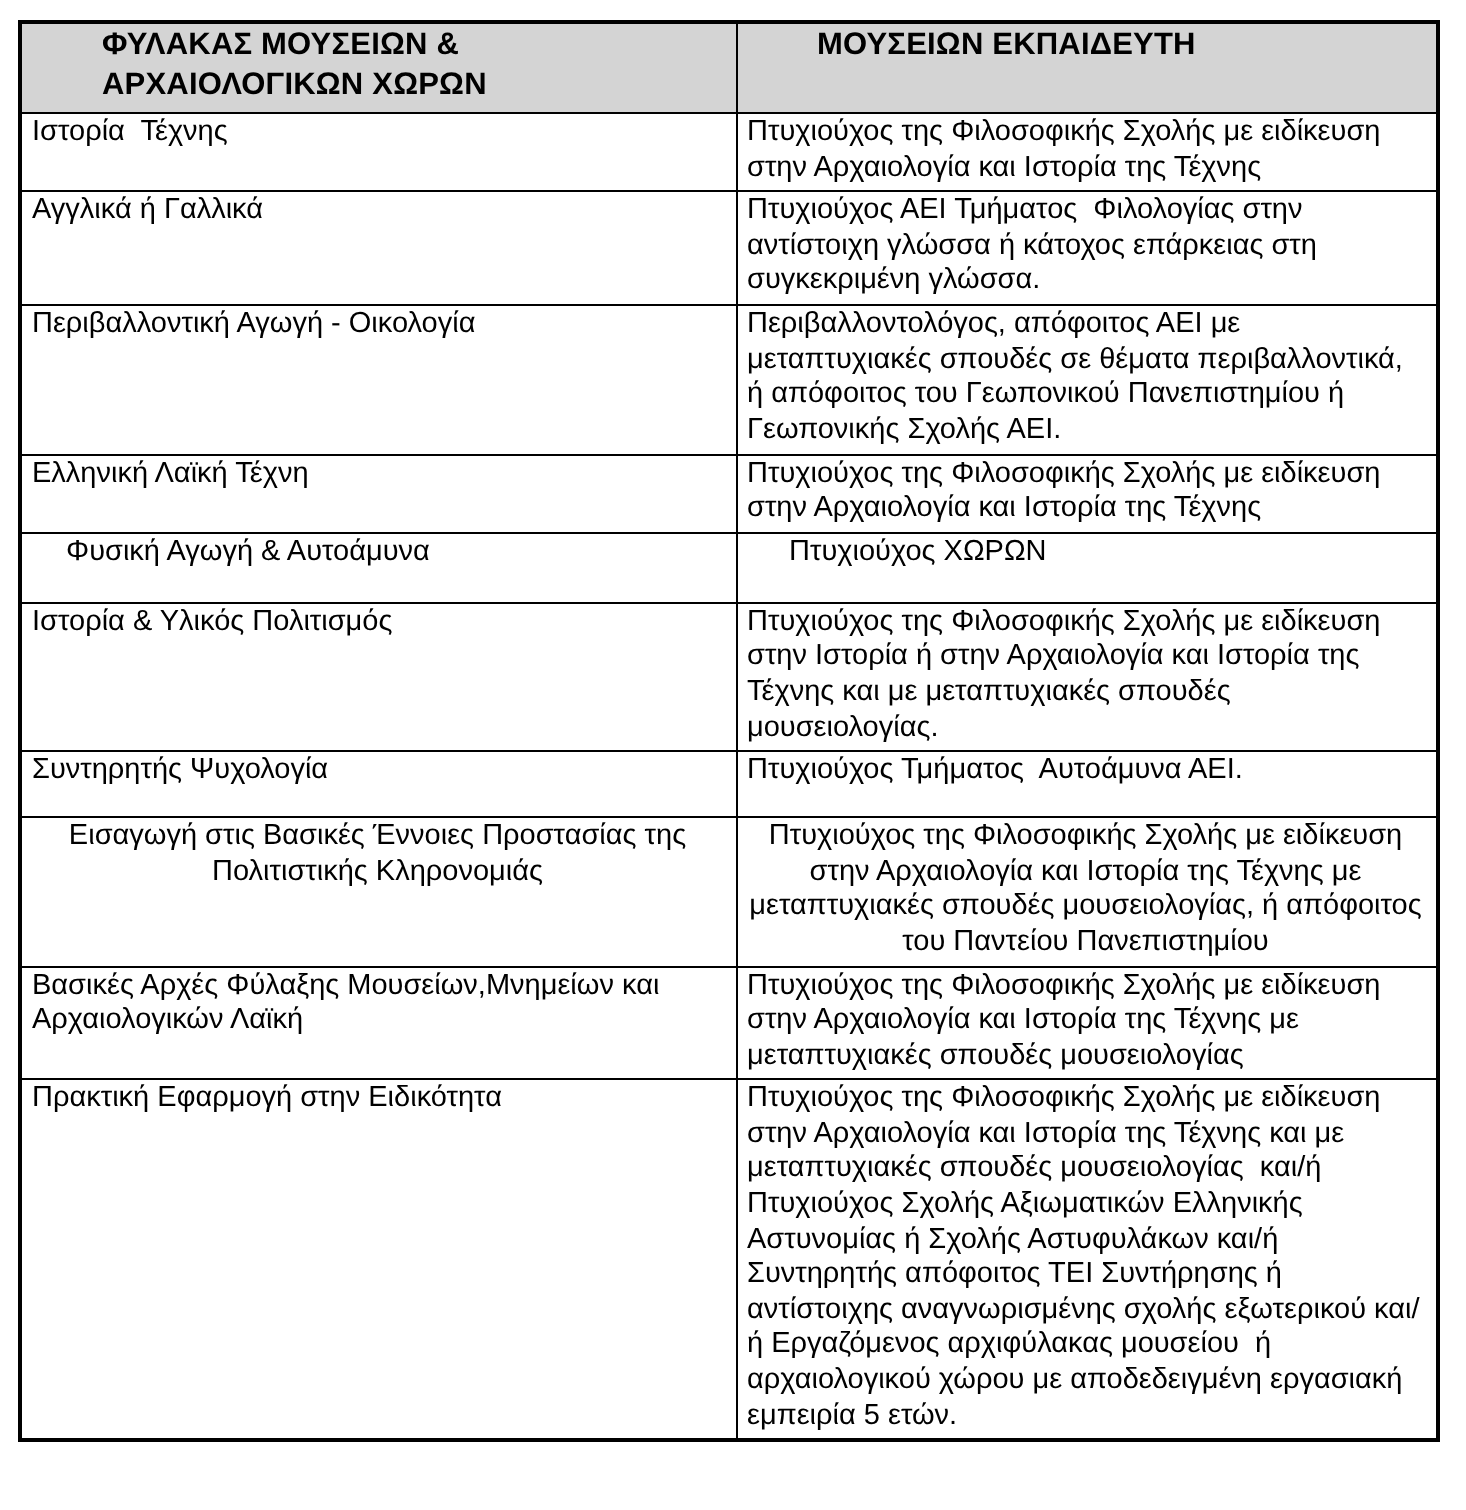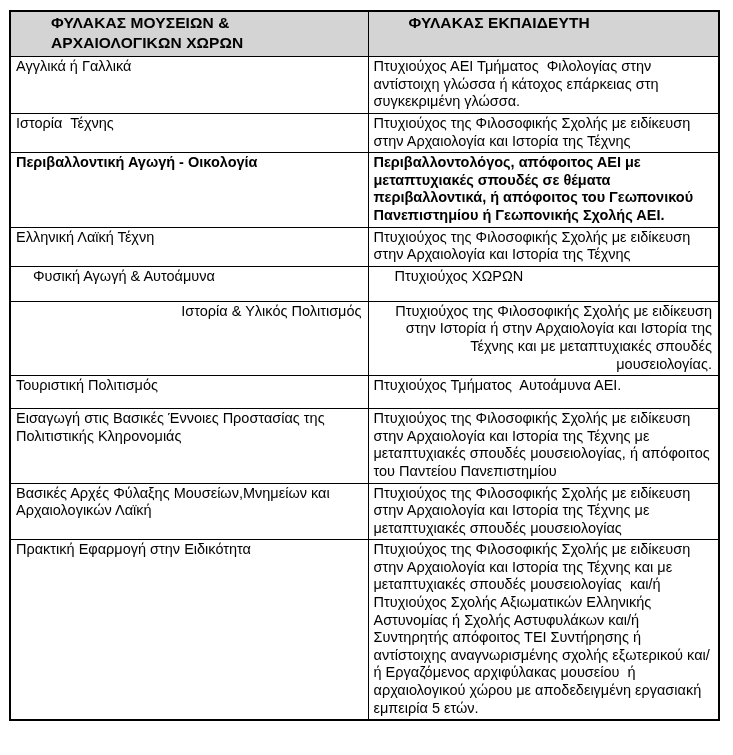--- a/index.html
+++ b/index.html
@@ -42,72 +42,72 @@
     padding-left: 40px;
   }
   .doc-table td {
     font-size: 14.5px;
     line-height: 17.6px;
     font-weight: normal;
   }
   
   tr[data-row="0"]  td { height: 53px; }
   tr[data-row="1"]  td { height: 31px; }
-  tr[data-row="2"]  td { height: 67px; font-weight: bold; }
+  tr[data-row="2"]  td { height: 67px; }
   tr[data-row="3"]  td { height: 31px; }
   tr[data-row="4"]  td { height: 31px; padding-left: 22px; }
-  tr[data-row="5"]  td { height: 66px; text-align: right; }
+  tr[data-row="5"]  td { height: 66px; }
   tr[data-row="6"]  td { height: 49px; }
   tr[data-row="7"]  td { height: 29px; }
-  tr[data-row="8"]  td { height: 66px; }
+  tr[data-row="8"]  td { height: 66px; text-align: center; }
   tr[data-row="9"]  td { height: 49px; }
   tr[data-row="10"] td { height: 173px; }
 </style>
 </head>
 <body>
 
 <table class="doc-table">
   <colgroup>
     <col class="col-specialty">
     <col class="col-quals">
   </colgroup>
   <thead>
     <tr>
       <th>ΦΥΛΑΚΑΣ ΜΟΥΣΕΙΩΝ &amp;
 ΑΡΧΑΙΟΛΟΓΙΚΩΝ ΧΩΡΩΝ</th>
-      <th>ΦΥΛΑΚΑΣ ΕΚΠΑΙΔΕΥΤΗ</th>
+      <th>ΜΟΥΣΕΙΩΝ ΕΚΠΑΙΔΕΥΤΗ</th>
     </tr>
   </thead>
   <tbody>
+    <tr data-row="1">
+      <td>Ιστορία  Τέχνης</td>
+      <td>Πτυχιούχος της Φιλοσοφικής Σχολής με ειδίκευση στην Αρχαιολογία και Ιστορία της Τέχνης</td>
+    </tr>
     <tr data-row="0">
       <td>Αγγλικά ή Γαλλικά</td>
       <td>Πτυχιούχος ΑΕΙ Τμήματος  Φιλολογίας στην αντίστοιχη γλώσσα ή κάτοχος επάρκειας στη συγκεκριμένη γλώσσα.</td>
-    </tr>
-    <tr data-row="1">
-      <td>Ιστορία  Τέχνης</td>
-      <td>Πτυχιούχος της Φιλοσοφικής Σχολής με ειδίκευση στην Αρχαιολογία και Ιστορία της Τέχνης</td>
     </tr>
     <tr data-row="2">
       <td>Περιβαλλοντική Αγωγή - Οικολογία</td>
       <td>Περιβαλλοντολόγος, απόφοιτος ΑΕΙ με μεταπτυχιακές σπουδές σε θέματα περιβαλλοντικά, ή απόφοιτος του Γεωπονικού Πανεπιστημίου ή Γεωπονικής Σχολής ΑΕΙ.</td>
     </tr>
     <tr data-row="3">
       <td>Ελληνική Λαϊκή Τέχνη</td>
       <td>Πτυχιούχος της Φιλοσοφικής Σχολής με ειδίκευση στην Αρχαιολογία και Ιστορία της Τέχνης</td>
     </tr>
     <tr data-row="4">
       <td>Φυσική Αγωγή &amp; Αυτοάμυνα</td>
       <td> Πτυχιούχος ΧΩΡΩΝ</td>
     </tr>
     <tr data-row="5">
       <td>Ιστορία &amp; Υλικός Πολιτισμός</td>
       <td>Πτυχιούχος της Φιλοσοφικής Σχολής με ειδίκευση στην Ιστορία ή στην Αρχαιολογία και Ιστορία της Τέχνης και με μεταπτυχιακές σπουδές μουσειολογίας.</td>
     </tr>
     <tr data-row="7">
-      <td>Τουριστική Πολιτισμός</td>
+      <td>Συντηρητής Ψυχολογία</td>
       <td>Πτυχιούχος Τμήματος  Αυτοάμυνα ΑΕΙ.</td>
     </tr>
     <tr data-row="8">
       <td>Εισαγωγή στις Βασικές Έννοιες Προστασίας της Πολιτιστικής Κληρονομιάς</td>
       <td>Πτυχιούχος της Φιλοσοφικής Σχολής με ειδίκευση στην Αρχαιολογία και Ιστορία της Τέχνης με μεταπτυχιακές σπουδές μουσειολογίας, ή απόφοιτος του Παντείου Πανεπιστημίου</td>
     </tr>
     <tr data-row="9">
       <td>Βασικές Αρχές Φύλαξης Μουσείων,Μνημείων και Αρχαιολογικών Λαϊκή</td>
       <td>Πτυχιούχος της Φιλοσοφικής Σχολής με ειδίκευση στην Αρχαιολογία και Ιστορία της Τέχνης με μεταπτυχιακές σπουδές μουσειολογίας</td>
     </tr>

